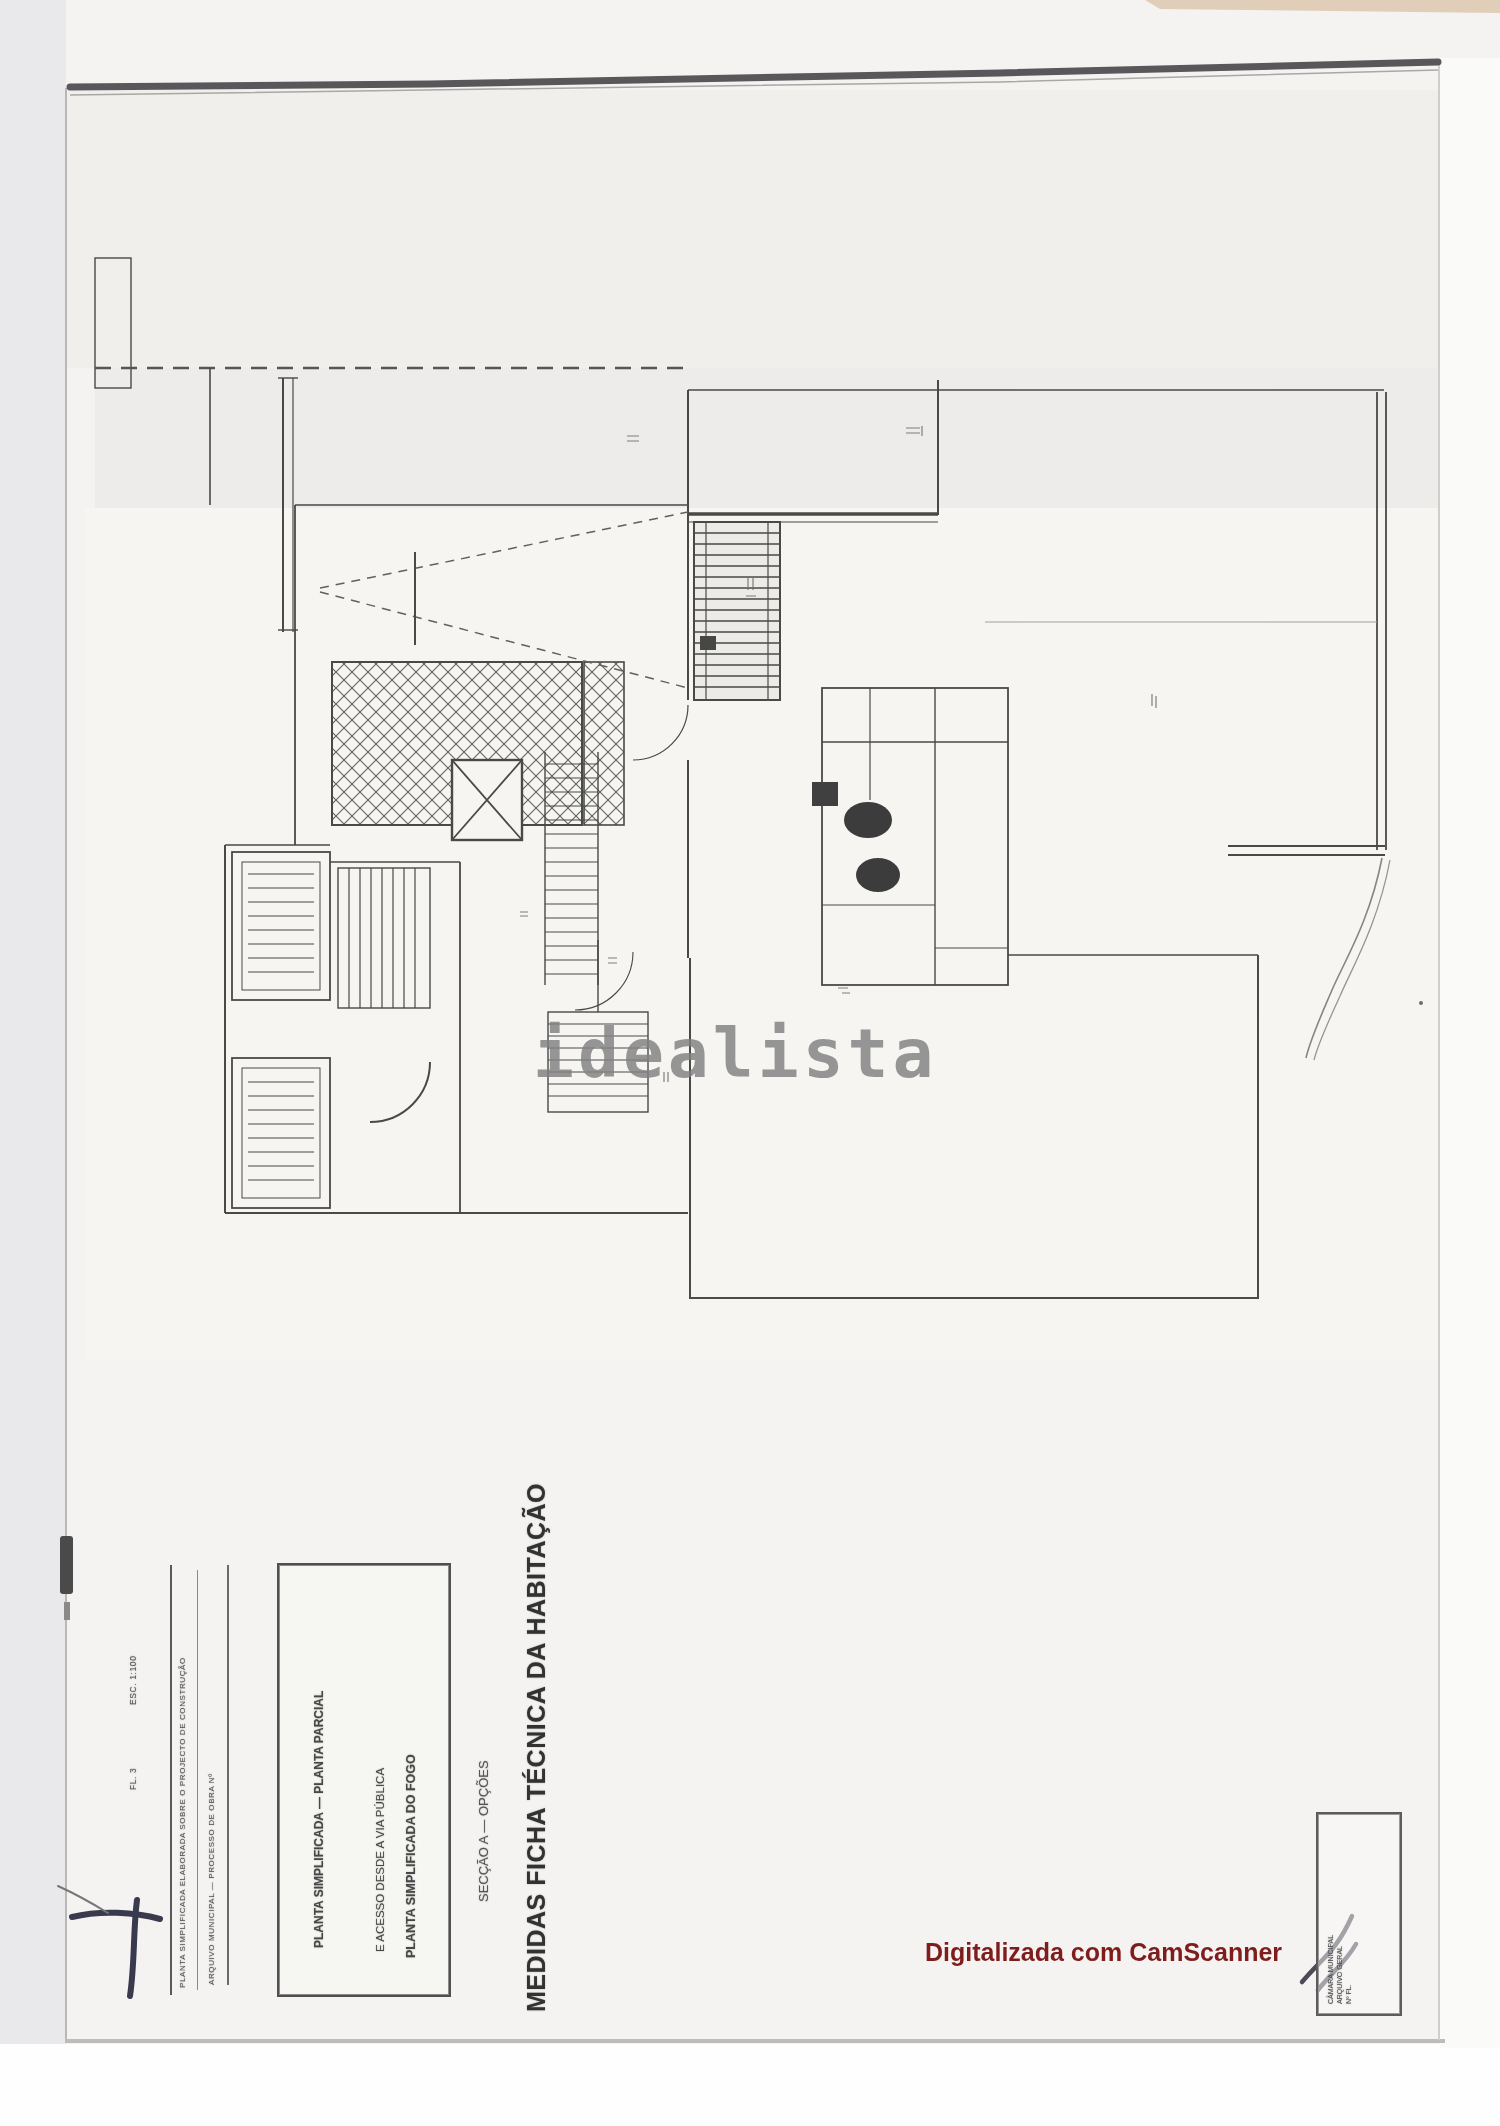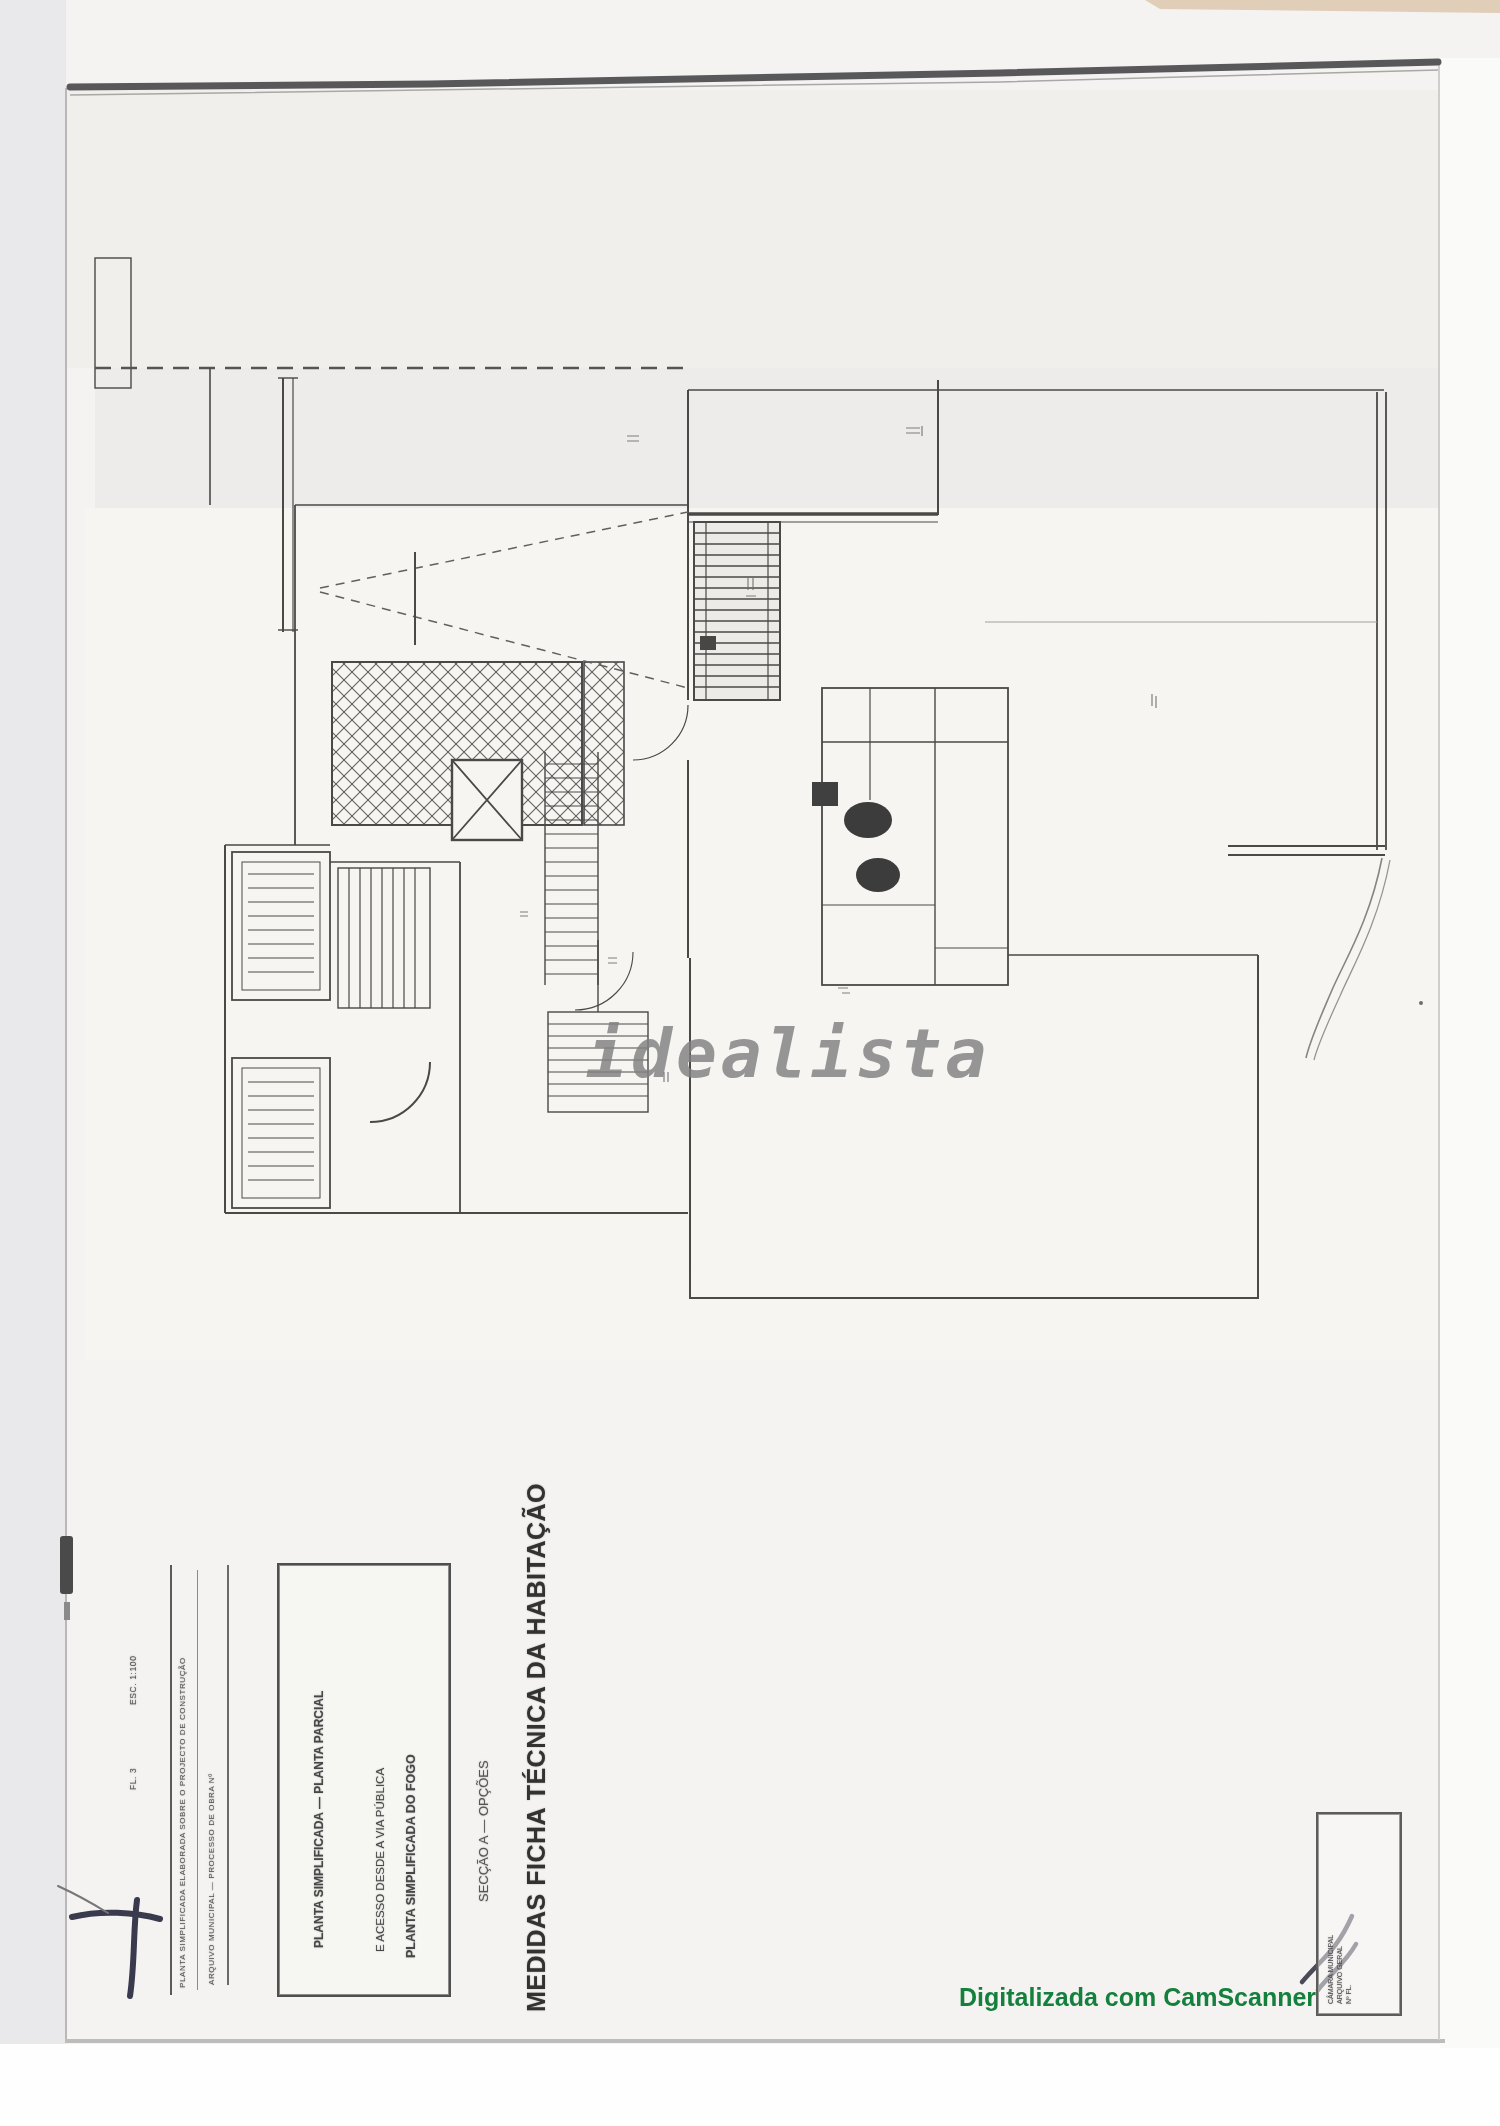--- a/index.html
+++ b/index.html
@@ -27,24 +27,24 @@
        color:#474747;text-shadow:0 0 1.5px rgba(80,80,80,.55);}
 
   
   .tb-rule{position:absolute;background:#5a5a5a;}
   .tb-box{position:absolute;left:277px;top:1563px;width:170px;height:430px;
           border:2.5px solid #4f4f4f;box-shadow:inset 0 0 0 1px #8a8a8a;background:rgba(250,250,248,.4);}
   .stamp{position:absolute;left:1316px;top:1812px;width:82px;height:200px;
          border:2px solid #5c5c5c;box-shadow:inset 0 0 0 1px #9a9a9a;background:rgba(250,250,248,.5);}
 
   
-  .watermark{position:absolute;left:586px;top:1014px;font-family:"DejaVu Sans Mono",monospace;
+  .watermark{position:absolute;left:533px;top:1014px;font-family:"DejaVu Sans Mono",monospace;
              font-size:68px;font-weight:bold;letter-spacing:4px;color:rgba(128,128,128,.82);
-             text-shadow:none;font-style:italic;}
-  .credit{position:absolute;left:925px;top:1983px;font-size:25px;font-weight:600;color:#15803d;margin-left:34px;}
+             text-shadow:none;}
+  .credit{position:absolute;left:925px;top:1938px;font-size:25px;font-weight:600;color:#7f1d1d;}
 
   svg{position:absolute;left:0;top:0;}
   .small-note{font-size:8px;letter-spacing:.6px;color:#555;}
 </style>
 </head>
 <body>
 
 <div class="scan-bg"></div>
 <div class="tone-top"></div>
 <div class="tone-band"></div>

